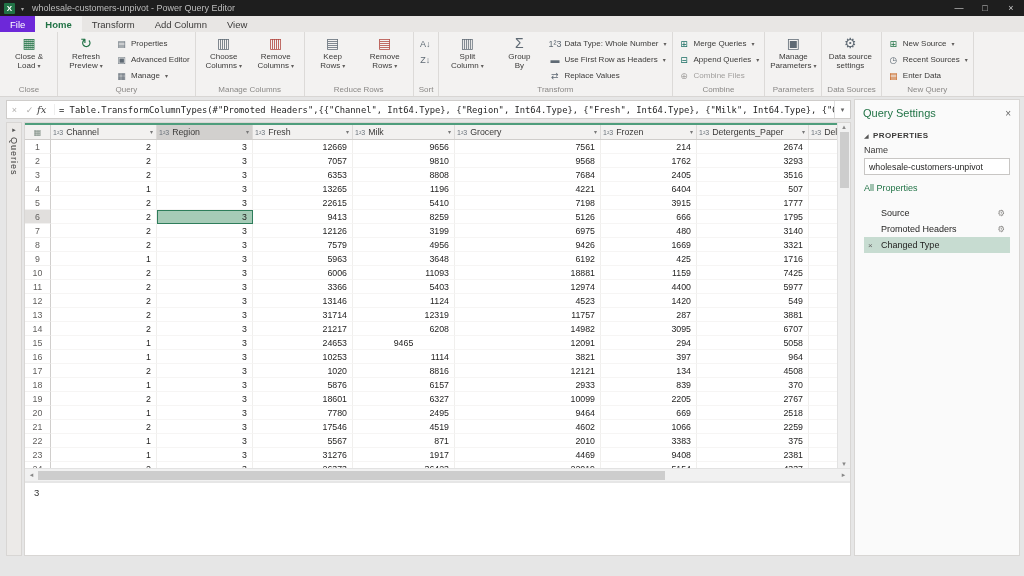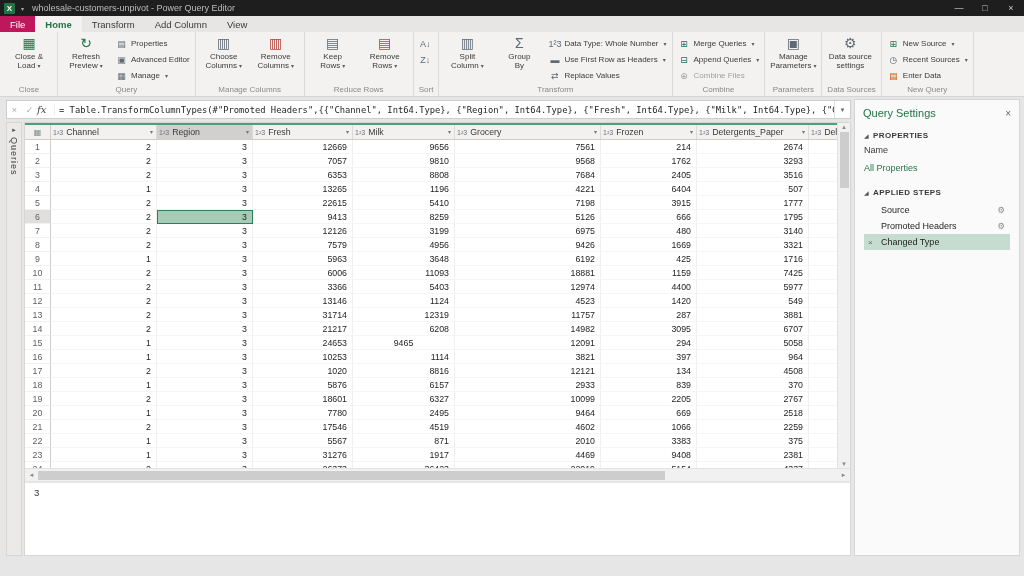--- a/index.html
+++ b/index.html
@@ -13,21 +13,21 @@
   
   .titlebar { height:16px; background:#1e1e1e; display:flex; align-items:center; padding-left:4px; color:#c8c8c8; font-size:9px; }
   .excel-logo { width:11px; height:11px; background:#217346; border-radius:1px; display:flex; align-items:center; justify-content:center; font-size:8px; font-weight:bold; margin-right:3px; }
   .tb-caret { font-size:6px; padding:0 3px; }
   .tb-title { margin-left:5px; color:#bdbdbd; white-space:nowrap; }
   .tb-controls { margin-left:auto; display:flex; height:100%; }
   .tb-btn { width:26px; display:flex; align-items:center; justify-content:center; font-size:9px; }
   
   .tabrow { height:16px; background:#e8e6e4; display:flex; }
   .tab { padding:0 10px; display:flex; align-items:center; font-size:9.5px; color:#3b3a39; white-space:nowrap; }
-  .tab.file { background:#be185d; color:#fff; }
+  .tab.file { background:#6d28d9; color:#fff; }
   .tab.active { background:#f3f2f1; color:#217346; font-weight:bold; }
   
   .ribbon { height:65px; background:#f3f2f1; border-bottom:1px solid #d8d6d4; display:flex; padding:0 1px; overflow:hidden; }
   .ribbon-group { display:flex; flex-direction:column; border-right:1px solid #dcdad8; padding:1px 3px 0; }
   .group-content { display:flex; flex:1; align-items:flex-start; gap:2px; }
   .group-label { text-align:center; font-size:8px; color:#8a8886; padding:0 2px 2px; white-space:nowrap; }
   .big-btn { display:flex; flex-direction:column; align-items:center; width:50px; padding:2px 0 0; font-size:8px; color:#3b3a39; text-align:center; line-height:1.15; }
   .big-btn .bicon { font-size:14px; height:17px; line-height:17px; }
   .big-label { white-space:pre-line; }
   .caret { font-size:6px; color:#605e5c; padding-left:2px; }
@@ -645,27 +645,24 @@
       <div class="qs-head">
         <span>Query Settings</span>
         <span class="qs-close" style="color: rgb(102, 102, 102);">×</span>
       </div>
       <div class="qs-section">
         <div class="qs-sec-head">
           <span class="tri" style="color: rgb(85, 85, 85);">◢</span>
           <span>PROPERTIES</span>
         </div>
         <div class="name-label">Name</div>
+        <input class="name-input" value="wholesale-customers-unpivot" style="">
         <div class="all-props">All Properties</div>
       </div>
       <div class="qs-section">
-        <div class="qs-sec-head">
-          <span class="tri" style="color: rgb(85, 85, 85);">◢</span>
-          <span>APPLIED STEPS</span>
-        </div>
         <div class="steps">
             <div class="step">
               <span>Source</span>
               <span class="gear" style="color: rgb(138, 136, 134);">⚙</span>
             </div>
             <div class="step">
               <span>Promoted Headers</span>
               <span class="gear" style="color: rgb(138, 136, 134);">⚙</span>
             </div>
             <div class="step selected">

